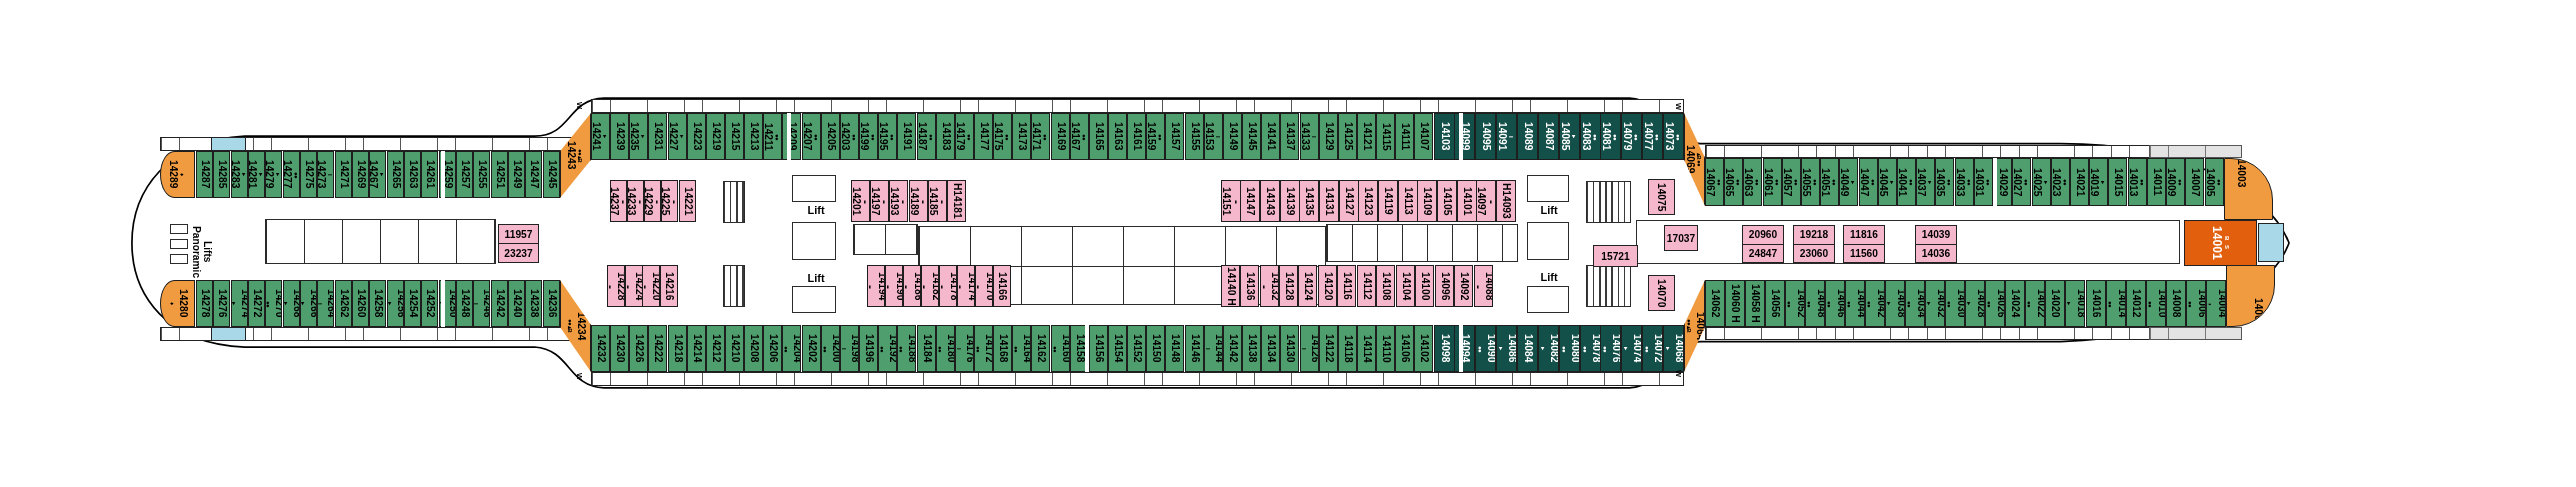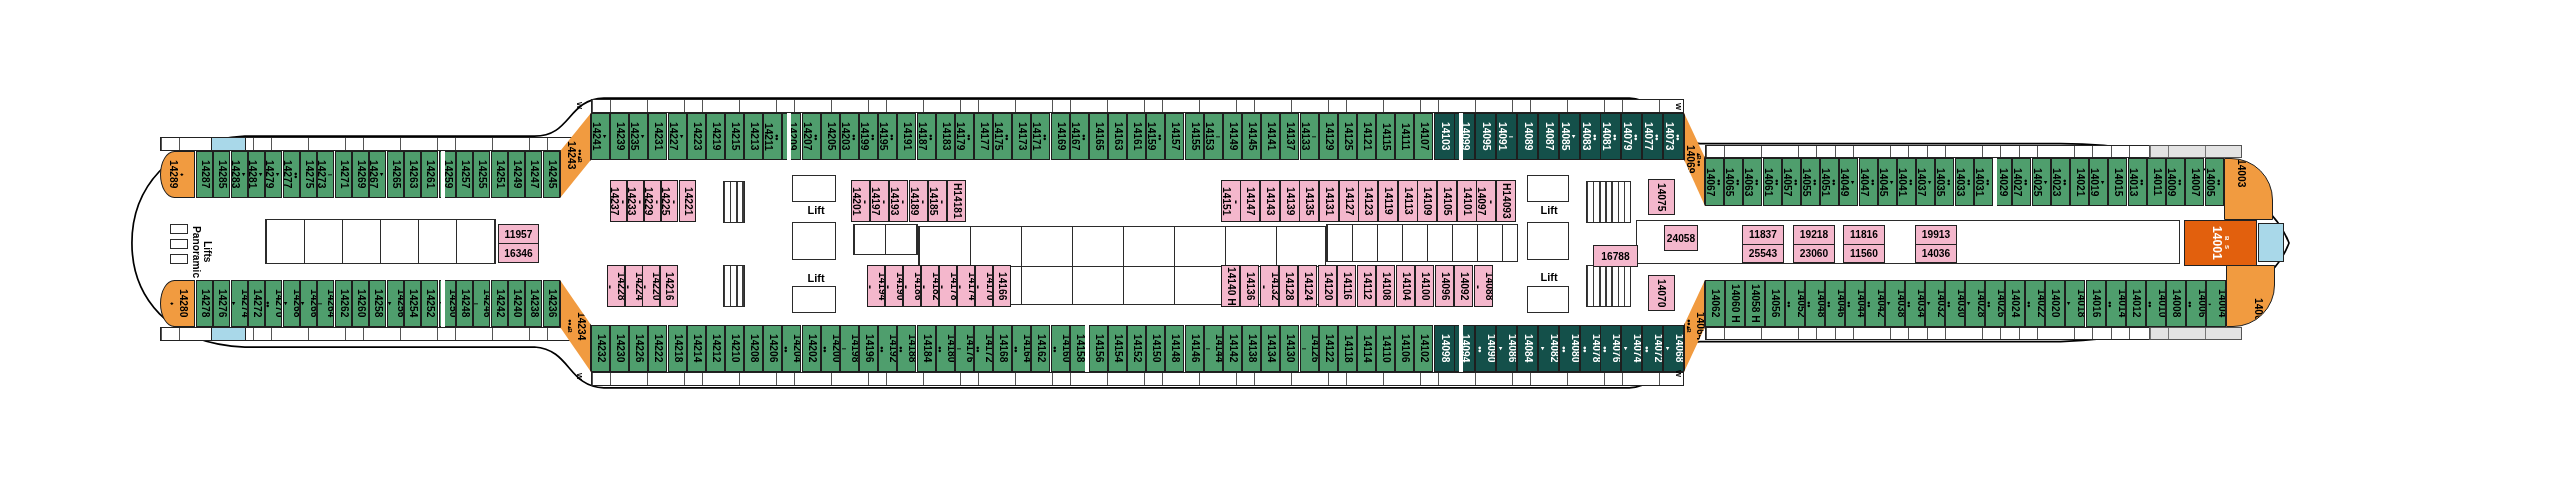--- a/index.html
+++ b/index.html
@@ -1021,48 +1021,48 @@
     <div class="greyc" style="left: 2149px; top: 327px; width: 93px; height: 13px;"></div>
     <div class="slot" style="left: 441px; top: 151px; width: 4.1px; height: 47px;"></div>
     <div class="slot" style="left: 787px; top: 113px; width: 4.1px; height: 47px;"></div>
     <div class="slot" style="left: 1459px; top: 113px; width: 4.1px; height: 47px;"></div>
     <div class="slot" style="left: 1993px; top: 158px; width: 4.1px; height: 48px;"></div>
     <div class="slot" style="left: 441px; top: 280px; width: 4.1px; height: 47px;"></div>
     <div class="slot" style="left: 1085px; top: 325px; width: 4.1px; height: 47px;"></div>
     <div class="slot" style="left: 1459px; top: 325px; width: 4.1px; height: 47px;"></div>
     <div class="pbox" style="left: 498px; top: 224px; width: 41px; height: 39px;">
       <div class="row">11957</div>
-      <div class="row">16346</div>
+      <div class="row">23237</div>
     </div>
     <div class="pbox vert" style="left: 1648px; top: 179px; width: 27px; height: 36px;">
       <div class="row">14075</div>
     </div>
     <div class="pbox" style="left: 1664px; top: 225px; width: 34px; height: 26px;">
-      <div class="row">24058</div>
+      <div class="row">17037</div>
     </div>
     <div class="pbox" style="left: 1593px; top: 245px; width: 45px; height: 22px;">
-      <div class="row">16788</div>
+      <div class="row">15721</div>
     </div>
     <div class="pbox vert" style="left: 1648px; top: 275px; width: 27px; height: 36px;">
       <div class="row">14070</div>
     </div>
     <div class="pbox" style="left: 1742px; top: 225px; width: 42px; height: 38px;">
-      <div class="row">11837</div>
-      <div class="row">25543</div>
+      <div class="row">20960</div>
+      <div class="row">24847</div>
     </div>
     <div class="pbox" style="left: 1793px; top: 225px; width: 42px; height: 38px;">
       <div class="row">19218</div>
       <div class="row">23060</div>
     </div>
     <div class="pbox" style="left: 1843px; top: 225px; width: 42px; height: 38px;">
       <div class="row">11816</div>
       <div class="row">11560</div>
     </div>
     <div class="pbox" style="left: 1915px; top: 225px; width: 42px; height: 38px;">
-      <div class="row">19913</div>
+      <div class="row">14039</div>
       <div class="row">14036</div>
     </div>
     <div class="suite" style="left: 2184px; top: 220px; width: 73px; height: 46px;">
       <span class="num">14001</span>
       <span class="code">B S</span>
     </div>
     <div class="lbl" style="left: 789px; top: 204px; width: 54px;">Lift</div>
     <div class="lbl" style="left: 789px; top: 272px; width: 54px;">Lift</div>
     <div class="lbl" style="left: 1522px; top: 204px; width: 54px;">Lift</div>
     <div class="lbl" style="left: 1522px; top: 271px; width: 54px;">Lift</div>

